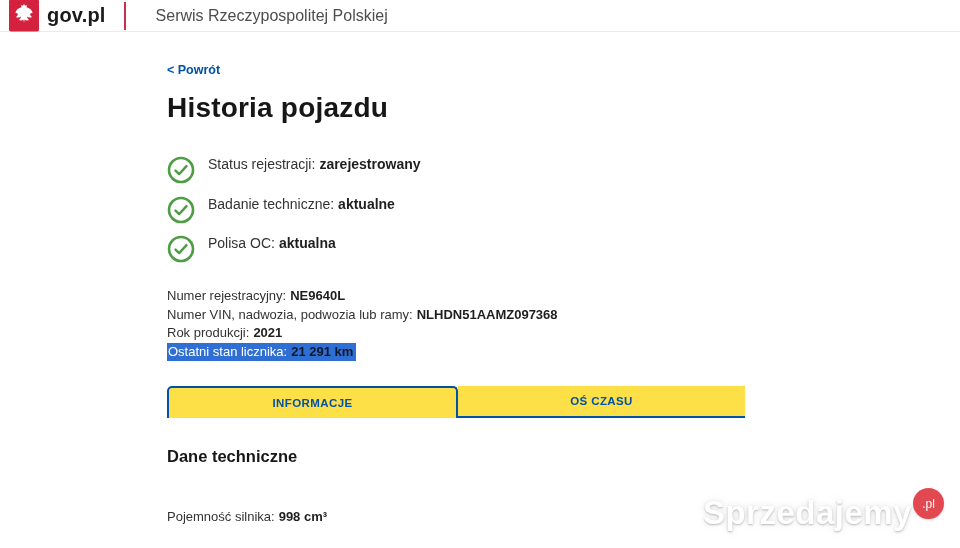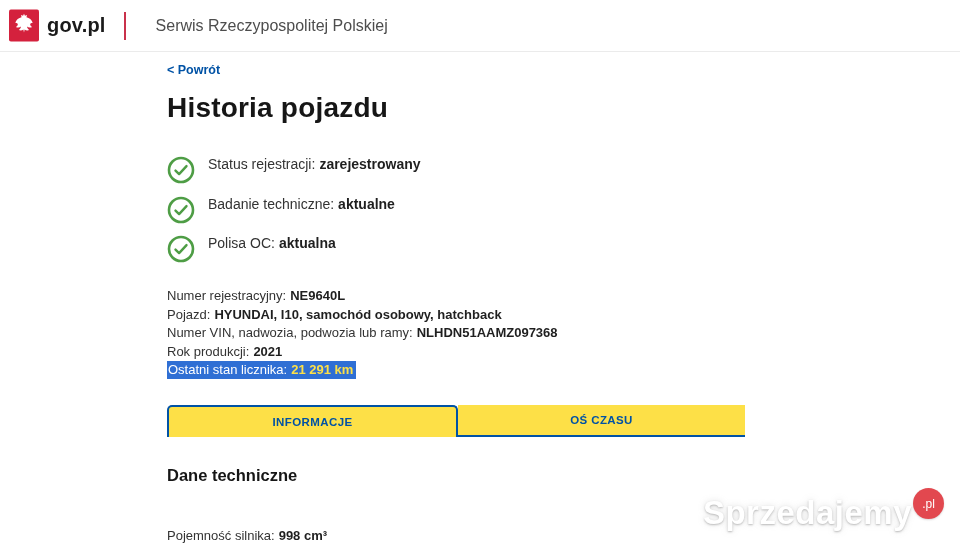--- a/index.html
+++ b/index.html
@@ -7,21 +7,21 @@
     width: 960px; height: 548px;
     background: #ffffff;
     font-family: "Liberation Sans", "DejaVu Sans", sans-serif;
     color: #333;
     overflow: hidden;
   }
   .stage { position: relative; width: 960px; height: 548px; background: #fff; }
 
   
   .header {
-    position: absolute; top: 0; left: 0; right: 0; height: 52px;
+    position: absolute; top: 0; left: 0; right: 0; height: 32px;
     background: #fff; border-bottom: 1px solid #ebebeb;
     display: flex; align-items: center;
   }
   .brand { display: flex; align-items: center; cursor: pointer; }
   .eagle-box { width: 30px; height: 33px; margin-left: 9px; display: block; }
   .brand-name {
     font-size: 20px; font-weight: 700; color: #1a1a1a;
     margin-left: 8px; letter-spacing: 0.2px;
   }
   .header-divider {
@@ -49,21 +49,21 @@
   .status-text { margin-left: 13px; font-size: 14px; color: #333; }
   .status-text .value { font-weight: 700; color: #1f1f1f; margin-left: 4px; }
 
   
   .details { margin-top: 24px; font-size: 13px; color: #333; }
   .detail-row { line-height: 18.5px; white-space: nowrap; }
   .detail-row .value { font-weight: 700; color: #1f1f1f; margin-left: 4px; }
   .detail-row.highlighted .hl {
     background: #2f6fd4; color: #fff; padding: 1px 3px 2px 1px;
   }
-  .detail-row.highlighted .value { color: #fde047; }
+  .detail-row.highlighted .value { color: #0f172a; }
 
   
   .tabs { display: flex; margin-top: 25px; height: 32px; width: 578px; }
   .tab {
     flex: 1; display: flex; align-items: center; justify-content: center;
     font-size: 11.5px; font-weight: 700; color: #0052a5; letter-spacing: 0.4px;
     border-bottom: 2px solid #0052a5; cursor: pointer; background: #fde047;
   }
   .tab.active {
     border: 2px solid #0052a5; border-bottom: none;
@@ -138,21 +138,20 @@
         <svg class="status-icon" viewBox="0 0 28 28" xmlns="http://www.w3.org/2000/svg">
           <circle cx="14" cy="14" r="12" fill="none" stroke="#4e9d45" stroke-width="2.6"></circle>
           <path d="M8.5 14.6l3.6 3.5 7.4-8" fill="none" stroke="#4e9d45" stroke-width="2.4" stroke-linecap="round" stroke-linejoin="round"></path>
         </svg>
         <span class="status-text"><span>Polisa OC:</span><span class="value">aktualna</span></span>
       </div>
     </div>
 
     <div class="details">
       <div class="detail-row"><span>Numer rejestracyjny:</span><span class="value">NE9640L</span></div>
-      <div class="detail-row"><span>Pojazd:</span><span class="value">HYUNDAI, I10, samochód osobowy, hatchback</span></div>
       <div class="detail-row"><span>Numer VIN, nadwozia, podwozia lub ramy:</span><span class="value">NLHDN51AAMZ097368</span></div>
       <div class="detail-row"><span>Rok produkcji:</span><span class="value">2021</span></div>
       <div class="detail-row highlighted"><span class="hl"><span>Ostatni stan licznika:</span><span class="value">21 291 km</span></span></div>
     </div>
 
     <div class="tabs">
       <div class="tab active">INFORMACJE</div>
       <div class="tab">OŚ CZASU</div>
     </div>
 

